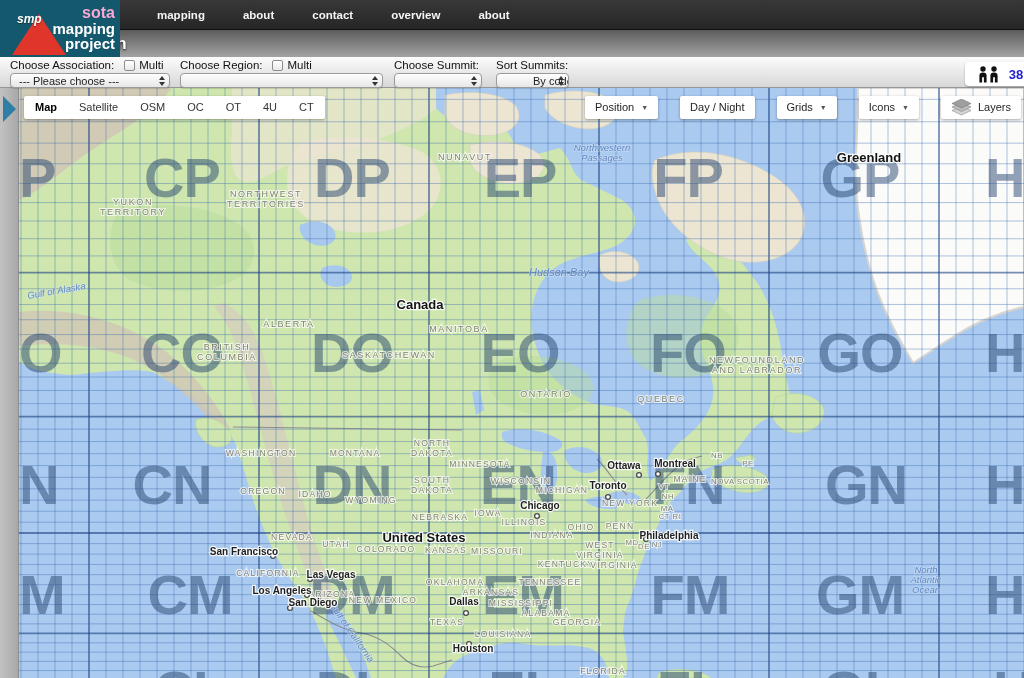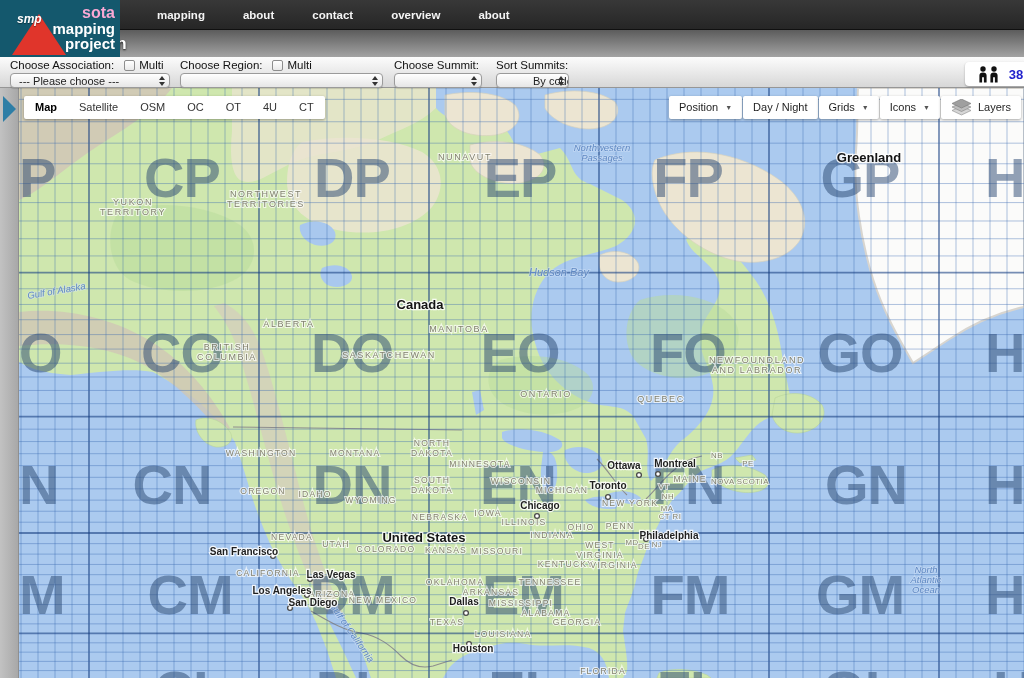--- a/index.html
+++ b/index.html
@@ -46,21 +46,21 @@
   .sidebar-strip{position:absolute;left:0;top:0;width:19px;height:590px;
                  background:linear-gradient(90deg,#c2c2c2,#a8a8a8);border-right:1px solid #8f8f8f;z-index:4;}
   .toggle-arrow{position:absolute;left:3px;top:8px;width:0;height:0;z-index:5;cursor:pointer;
                 border-top:13px solid transparent;border-bottom:13px solid transparent;border-left:13px solid #2e7ea6;}
   .map-svg{position:absolute;left:19px;top:0;z-index:1;}
 
   .maptool-left{position:absolute;left:24px;top:8px;height:23px;background:#fff;border-radius:2px;
                 box-shadow:0 1px 3px rgba(0,0,0,.35);display:flex;z-index:6;text-align:right;}
   .baselayer{font-size:11px;color:#333;line-height:23px;padding:0 11px;cursor:pointer;white-space:nowrap;}
   .baselayer.active{font-weight:bold;color:#000;}
-  .maptool-right{position:absolute;right:3px;top:8px;display:flex;gap:1px;z-index:6;}
+  .maptool-right{position:absolute;right:3px;top:8px;display:flex;gap:22px;z-index:6;}
   .mbtn{height:23px;background:#fff;border-radius:2px;box-shadow:0 1px 3px rgba(0,0,0,.35);
         font-size:11px;color:#1f1f1f;line-height:23px;padding:0 10px;cursor:pointer;
         display:flex;align-items:center;white-space:nowrap;}
   .mbtn .arrow{margin-left:7px;font-size:7px;color:#555;}
   .mbtn .licon{margin-right:6px;display:inline-flex;}
 
   
   text{font-family:"Liberation Sans","DejaVu Sans",sans-serif;}
   .t-country{font-size:13px;font-weight:bold;fill:#141414;paint-order:stroke;stroke:rgba(255,255,255,.85);stroke-width:2.6px;}
   .t-province{font-size:9px;letter-spacing:1.6px;fill:#81806e;paint-order:stroke;stroke:rgba(255,255,255,.7);stroke-width:2.2px;}

